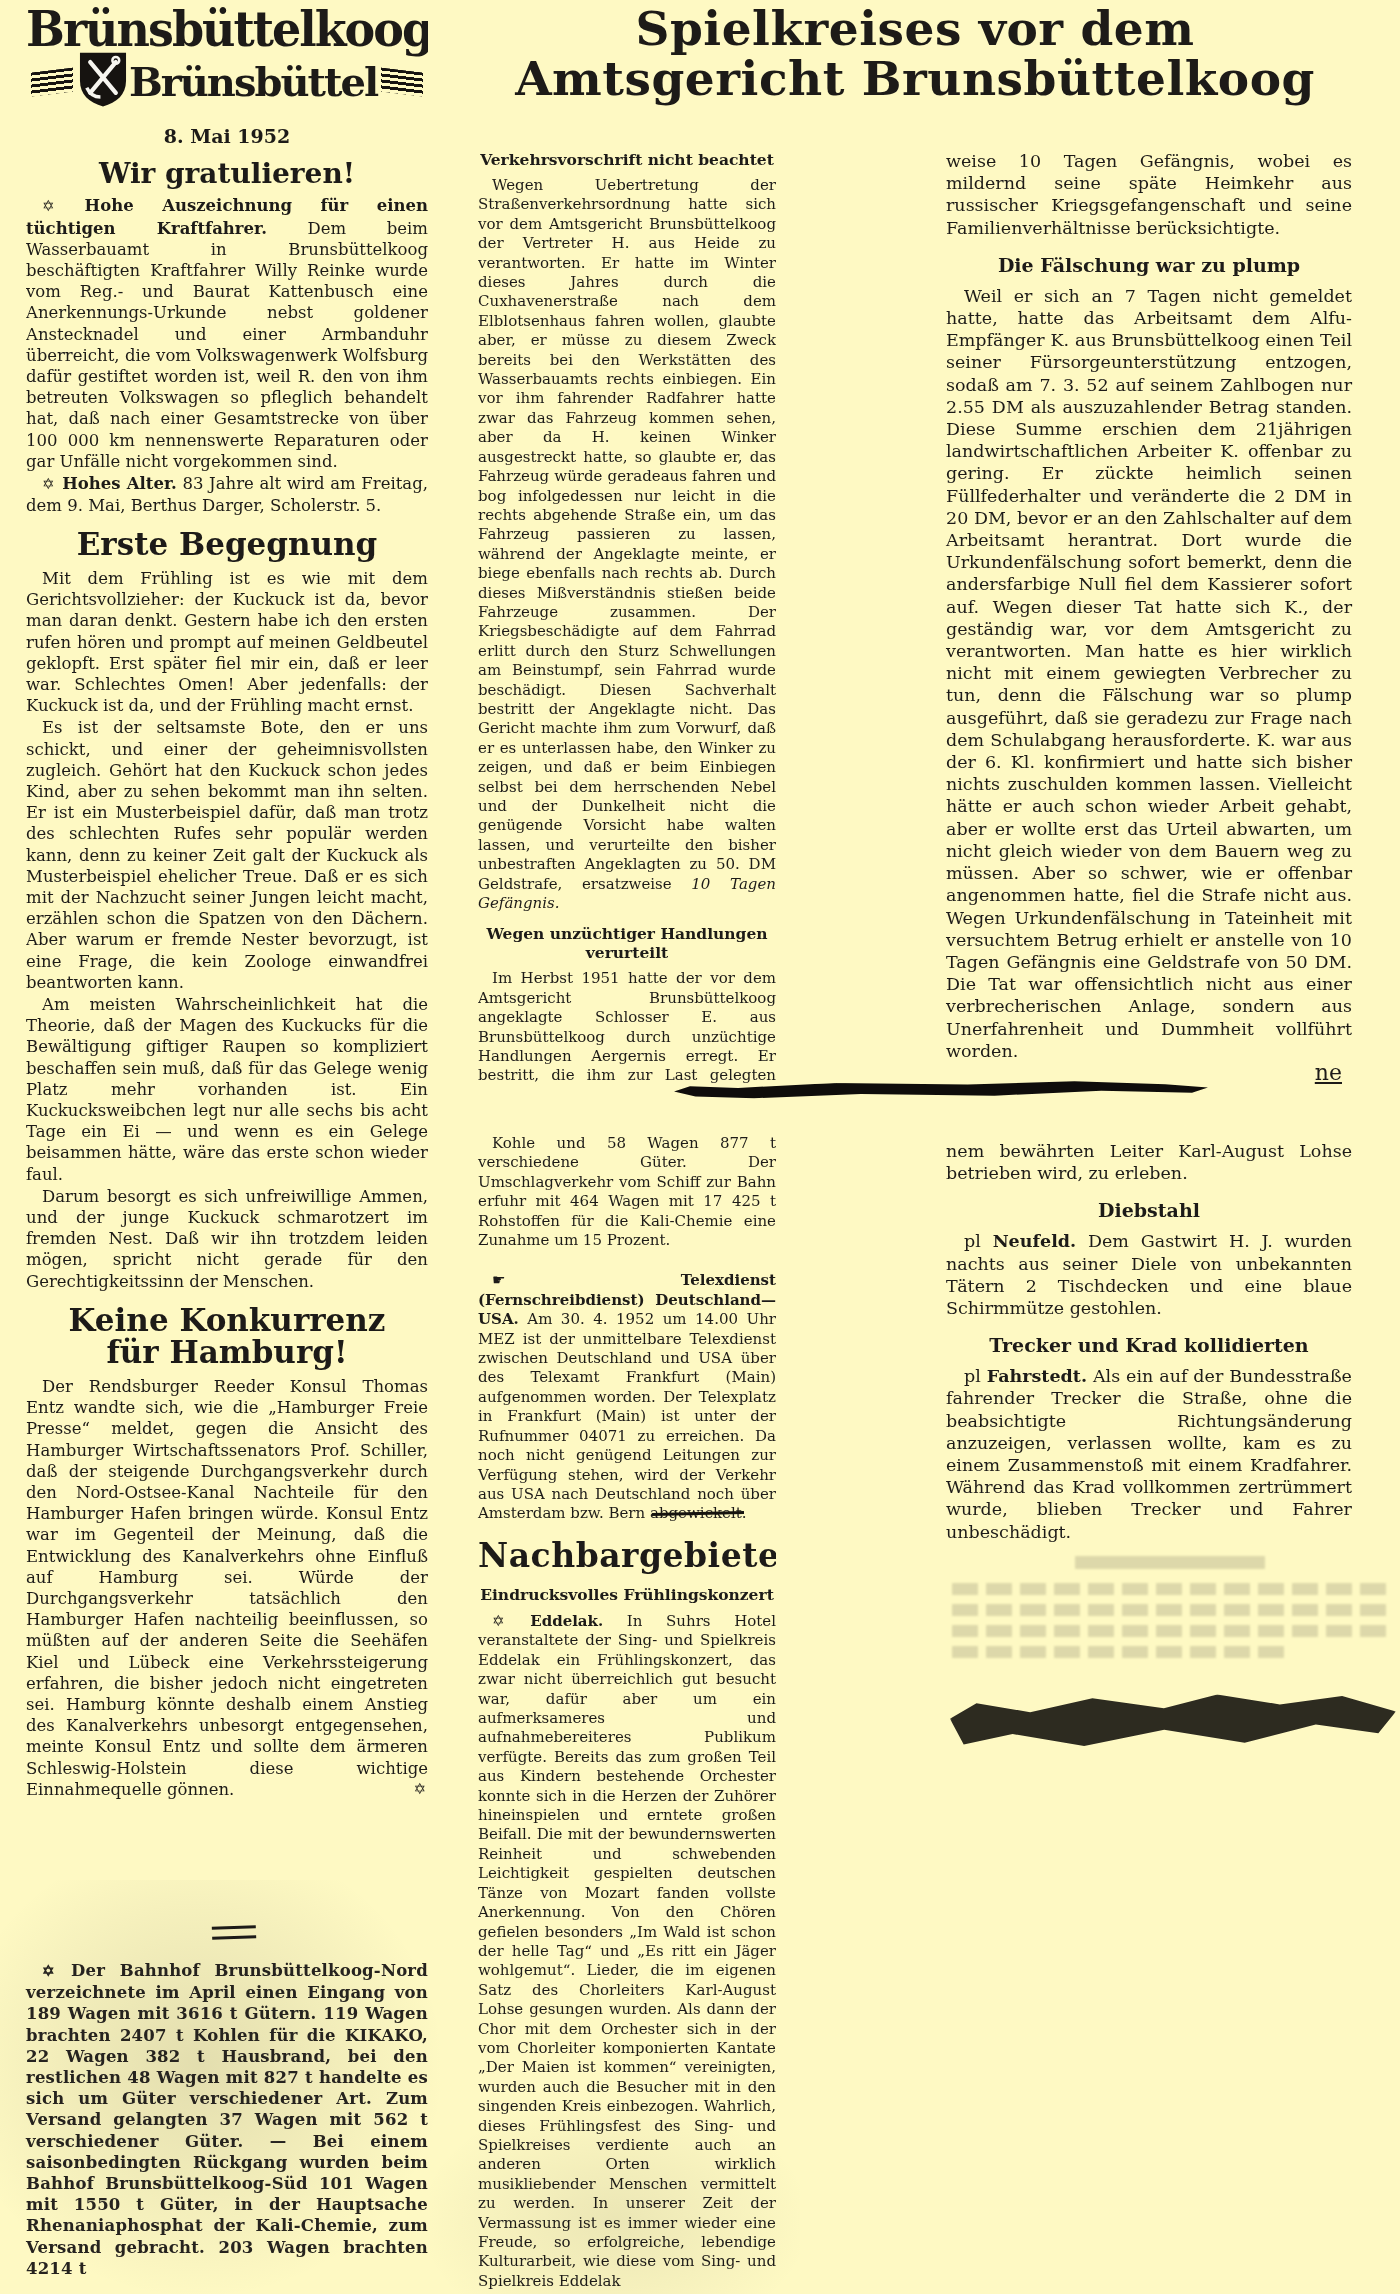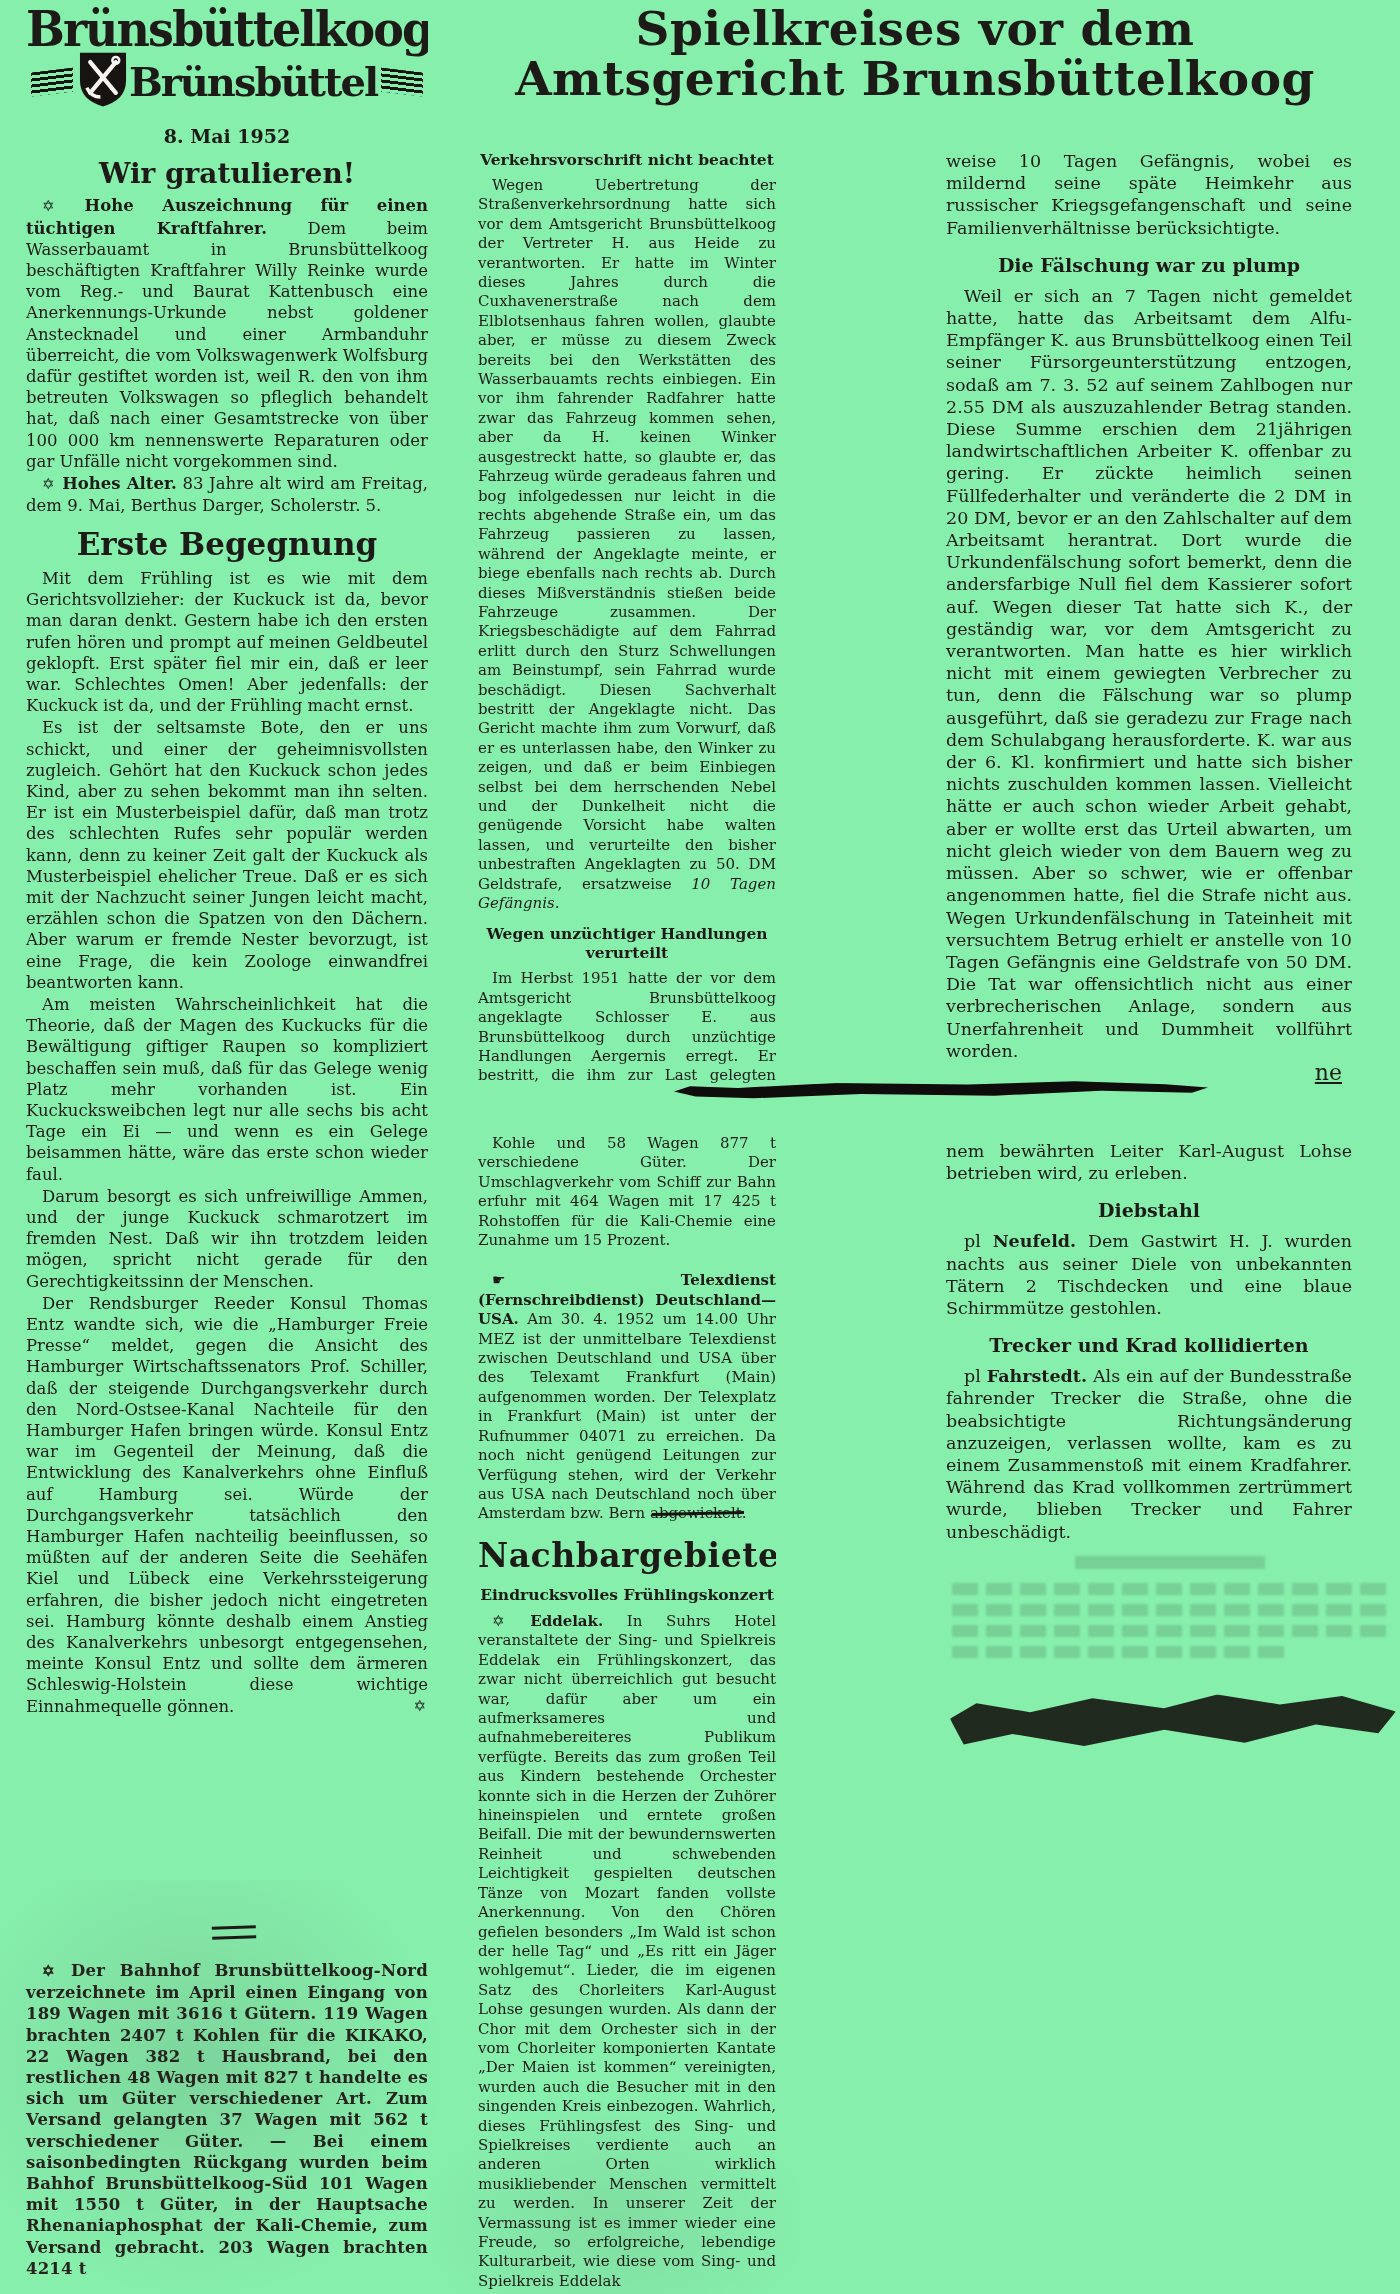--- a/index.html
+++ b/index.html
@@ -1,18 +1,18 @@
 <!DOCTYPE html>
 <html lang="de"><head>
 <meta charset="utf-8">
 <style>
   html,body{margin:0;padding:0;background:#d8d6d0;}
   .page{
     position:relative;width:1400px;height:2294px;margin:0 auto;
-    background:#86efac;color:#1d1b18;
+    background:#fef9c3;color:#1d1b18;
     font-family:"DejaVu Serif","Liberation Serif",serif;
     overflow:hidden;
   }
   .stain{position:absolute;left:0;top:1880px;width:440px;height:414px;pointer-events:none;
     background:radial-gradient(ellipse at 45% 45%,rgba(70,64,56,.15),transparent 72%);}
   .stain2{position:absolute;left:430px;top:2100px;width:370px;height:200px;pointer-events:none;
     background:radial-gradient(ellipse at 50% 60%,rgba(70,64,56,.10),transparent 75%);}
 
   
   .col-left{position:absolute;left:26px;top:6px;width:402px;height:1912px;overflow:hidden;}
@@ -108,20 +108,21 @@
     <h2 class="lhead">Wir gratulieren!</h2>
     <p class="body"><span class="star">✡</span> <b>Hohe Auszeichnung für einen tüchtigen Kraftfahrer.</b> <span>Dem beim Wasserbauamt in Brunsbüttelkoog beschäftigten Kraftfahrer Willy Reinke wurde vom Reg.- und Baurat Kattenbusch eine Anerkennungs-Urkunde nebst goldener Anstecknadel und einer Armbanduhr überreicht, die vom Volkswagenwerk Wolfsburg dafür gestiftet worden ist, weil R. den von ihm betreuten Volkswagen so pfleglich behandelt hat, daß nach einer Gesamtstrecke von über 100 000 km nennenswerte Reparaturen oder gar Unfälle nicht vorgekommen sind.</span></p>
     <p class="body"><span class="star">✡</span> <b>Hohes Alter.</b> <span>83 Jahre alt wird am Freitag, dem 9. Mai, Berthus Darger, Scholerstr. 5.</span></p>
 
     <h2 class="lhead big">Erste Begegnung</h2>
     <p class="body">Mit dem Frühling ist es wie mit dem Gerichtsvollzieher: der Kuckuck ist da, bevor man daran denkt. Gestern habe ich den ersten rufen hören und prompt auf meinen Geldbeutel geklopft. Erst später fiel mir ein, daß er leer war. Schlechtes Omen! Aber jedenfalls: der Kuckuck ist da, und der Frühling macht ernst.</p>
     <p class="body">Es ist der seltsamste Bote, den er uns schickt, und einer der geheimnisvollsten zugleich. Gehört hat den Kuckuck schon jedes Kind, aber zu sehen bekommt man ihn selten. Er ist ein Musterbeispiel dafür, daß man trotz des schlechten Rufes sehr populär werden kann, denn zu keiner Zeit galt der Kuckuck als Musterbeispiel ehelicher Treue. Daß er es sich mit der Nachzucht seiner Jungen leicht macht, erzählen schon die Spatzen von den Dächern. Aber warum er fremde Nester bevorzugt, ist eine Frage, die kein Zoologe einwandfrei beantworten kann.</p>
     <p class="body">Am meisten Wahrscheinlichkeit hat die Theorie, daß der Magen des Kuckucks für die Bewältigung giftiger Raupen so kompliziert beschaffen sein muß, daß für das Gelege wenig Platz mehr vorhanden ist. Ein Kuckucksweibchen legt nur alle sechs bis acht Tage ein Ei — und wenn es ein Gelege beisammen hätte, wäre das erste schon wieder faul.</p>
     <p class="body">Darum besorgt es sich unfreiwillige Ammen, und der junge Kuckuck schmarotzert im fremden Nest. Daß wir ihn trotzdem leiden mögen, spricht nicht gerade für den Gerechtigkeitssinn der Menschen.</p>
 
+    <h2 class="lhead big"><span>Keine Konkurrenz</span><br><span>für Hamburg!</span></h2>
     <p class="body"><span>Der Rendsburger Reeder Konsul Thomas Entz wandte sich, wie die „Hamburger Freie Presse“ meldet, gegen die Ansicht des Hamburger Wirtschaftssenators Prof. Schiller, daß der steigende Durchgangsverkehr durch den Nord-Ostsee-Kanal Nachteile für den Hamburger Hafen bringen würde. Konsul Entz war im Gegenteil der Meinung, daß die Entwicklung des Kanalverkehrs ohne Einfluß auf Hamburg sei. Würde der Durchgangsverkehr tatsächlich den Hamburger Hafen nachteilig beeinflussen, so müßten auf der anderen Seite die Seehäfen Kiel und Lübeck eine Verkehrssteigerung erfahren, die bisher jedoch nicht eingetreten sei. Hamburg könnte deshalb einem Anstieg des Kanalverkehrs unbesorgt entgegensehen, meinte Konsul Entz und sollte dem ärmeren Schleswig-Holstein diese wichtige Einnahmequelle gönnen.</span> <span class="endstar">✡</span></p>
   </div>
 
   <div class="wave"></div>
 
   <div class="col-left-bahnhof">
     <p class="body smear"><span class="star">✡</span> <b>Der Bahnhof Brunsbüttelkoog-Nord</b> <span>verzeichnete im April einen Eingang von 189 Wagen mit 3616 t Gütern. 119 Wagen brachten 2407 t Kohlen für die KIKAKO, 22 Wagen 382 t Hausbrand, bei den restlichen 48 Wagen mit 827 t handelte es sich um Güter verschiedener Art. Zum Versand gelangten 37 Wagen mit 562 t verschiedener Güter. — Bei einem saisonbedingten Rückgang wurden beim Bahhof Brunsbüttelkoog-Süd 101 Wagen mit 1550 t Güter, in der Hauptsache Rhenaniaphosphat der Kali-Chemie, zum Versand gebracht. 203 Wagen brachten 4214 t</span></p>
   </div>
 
   <div class="headline">

